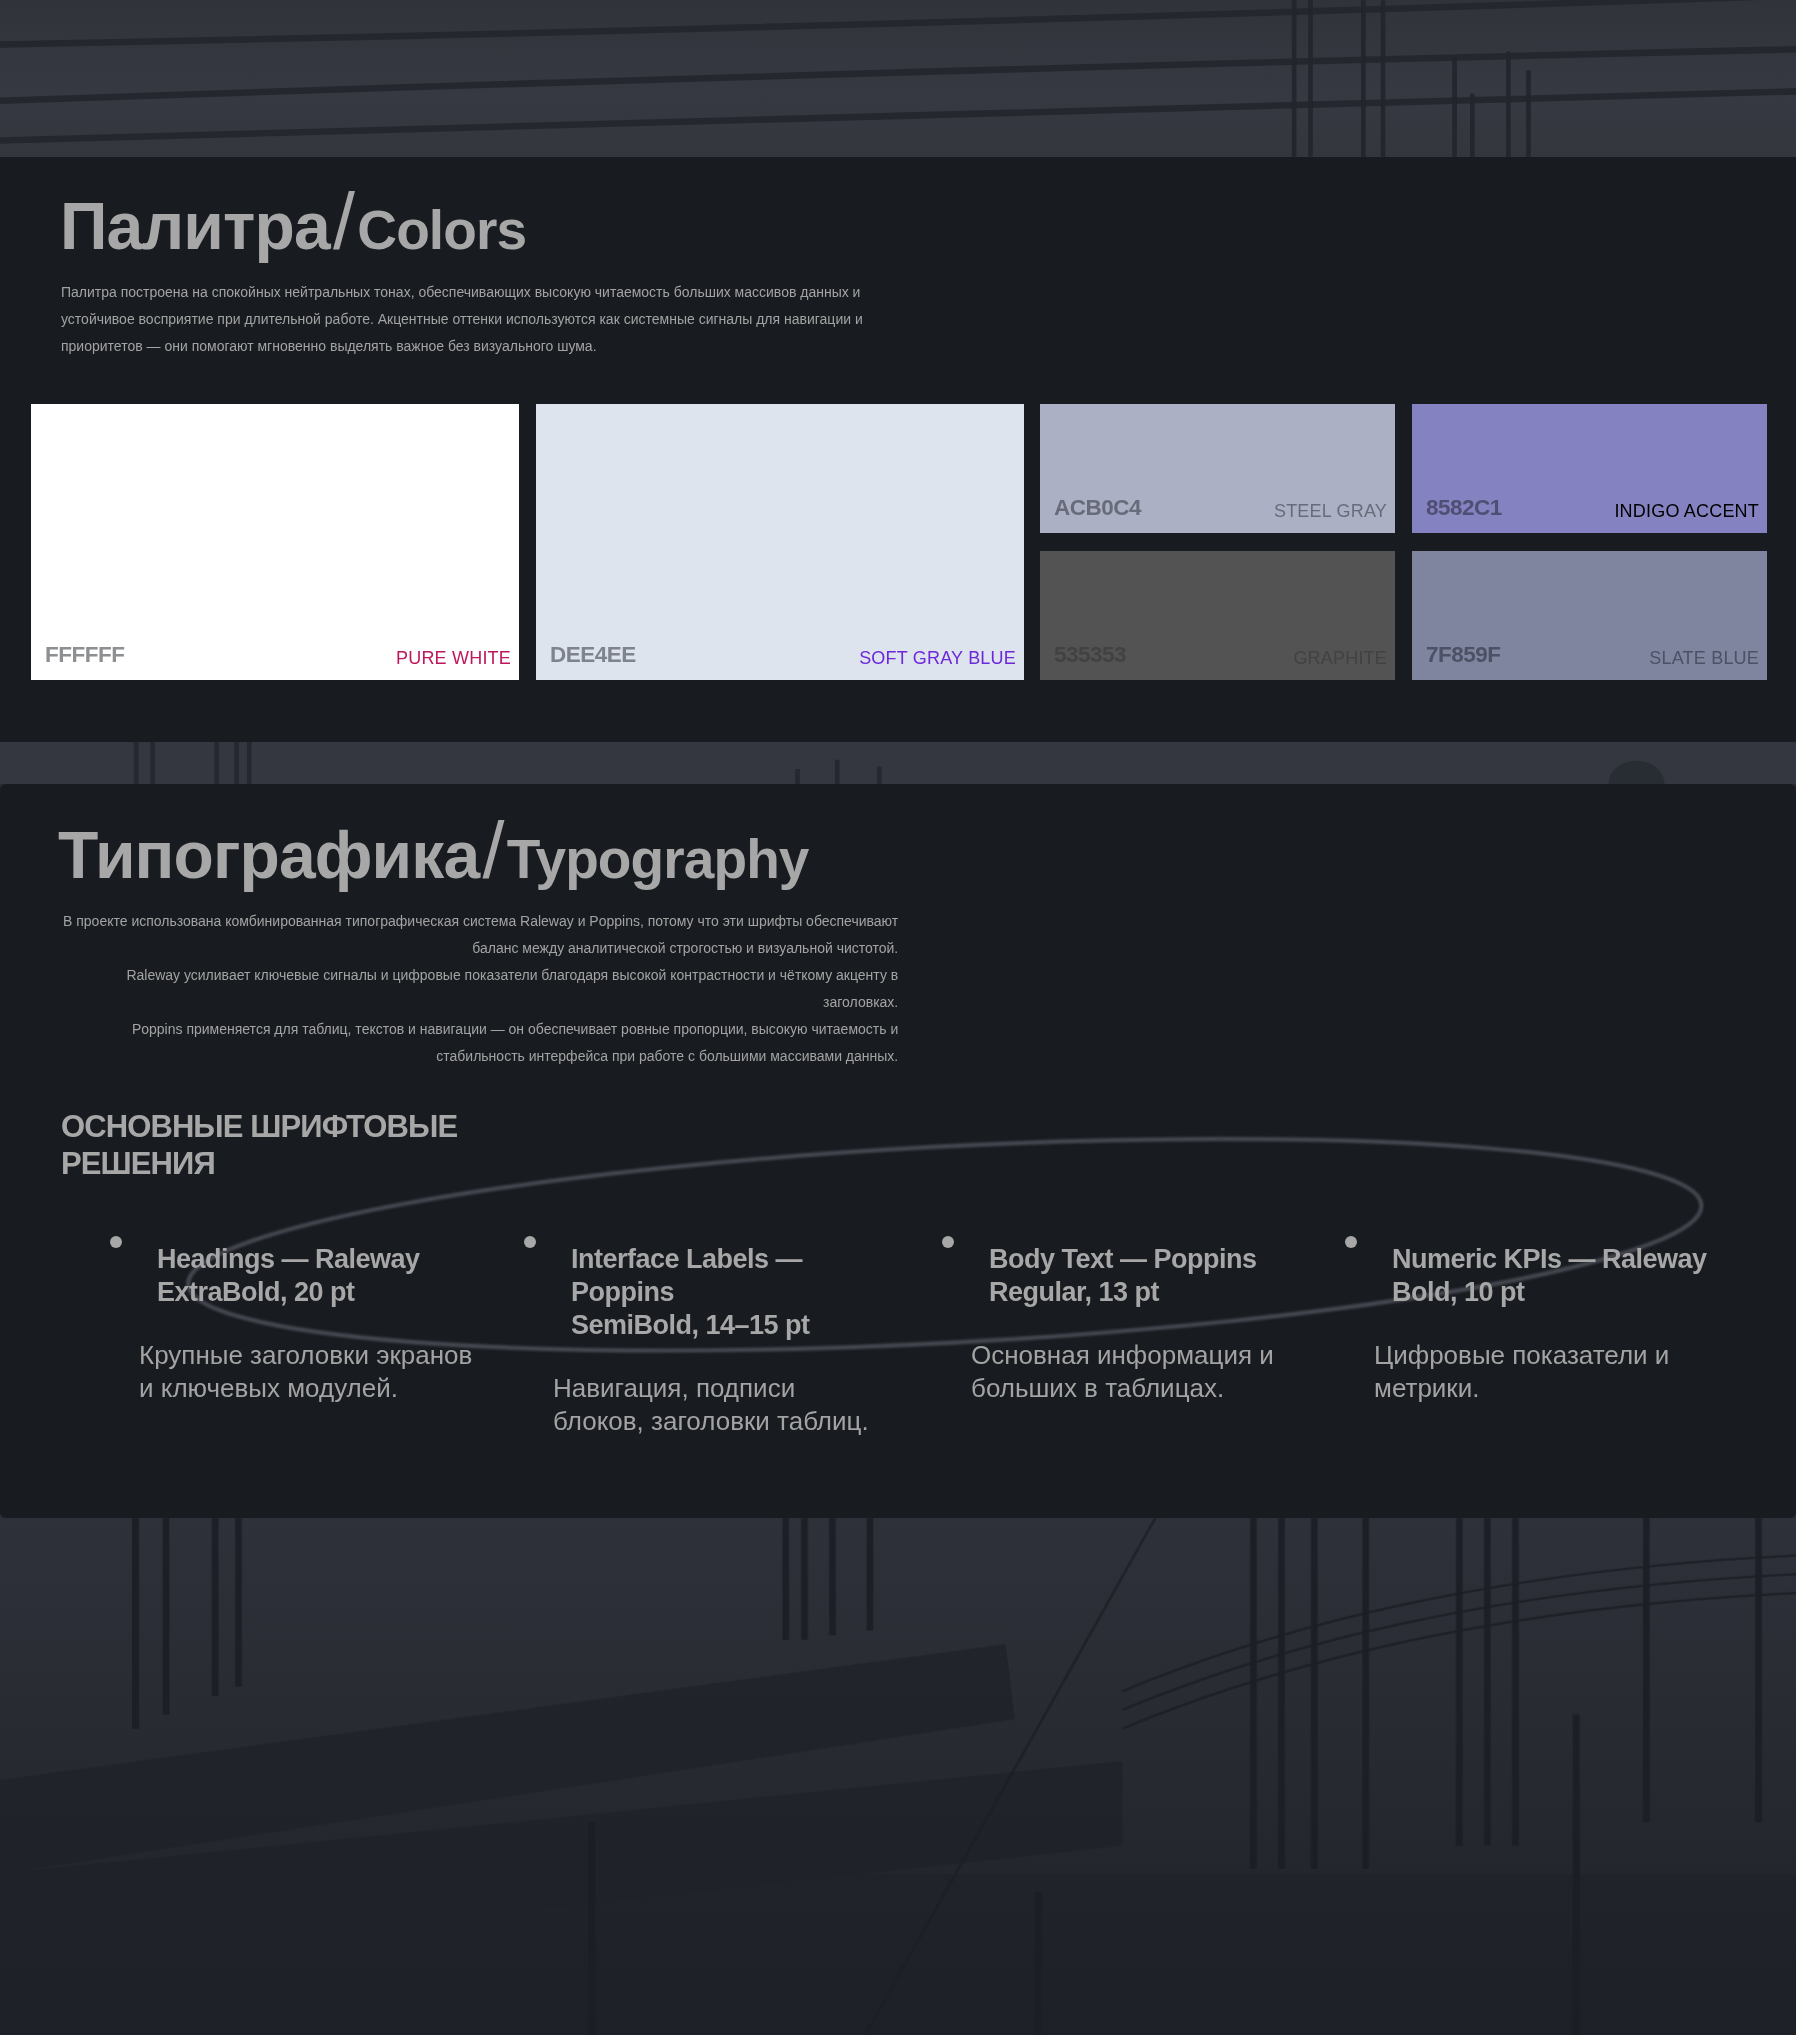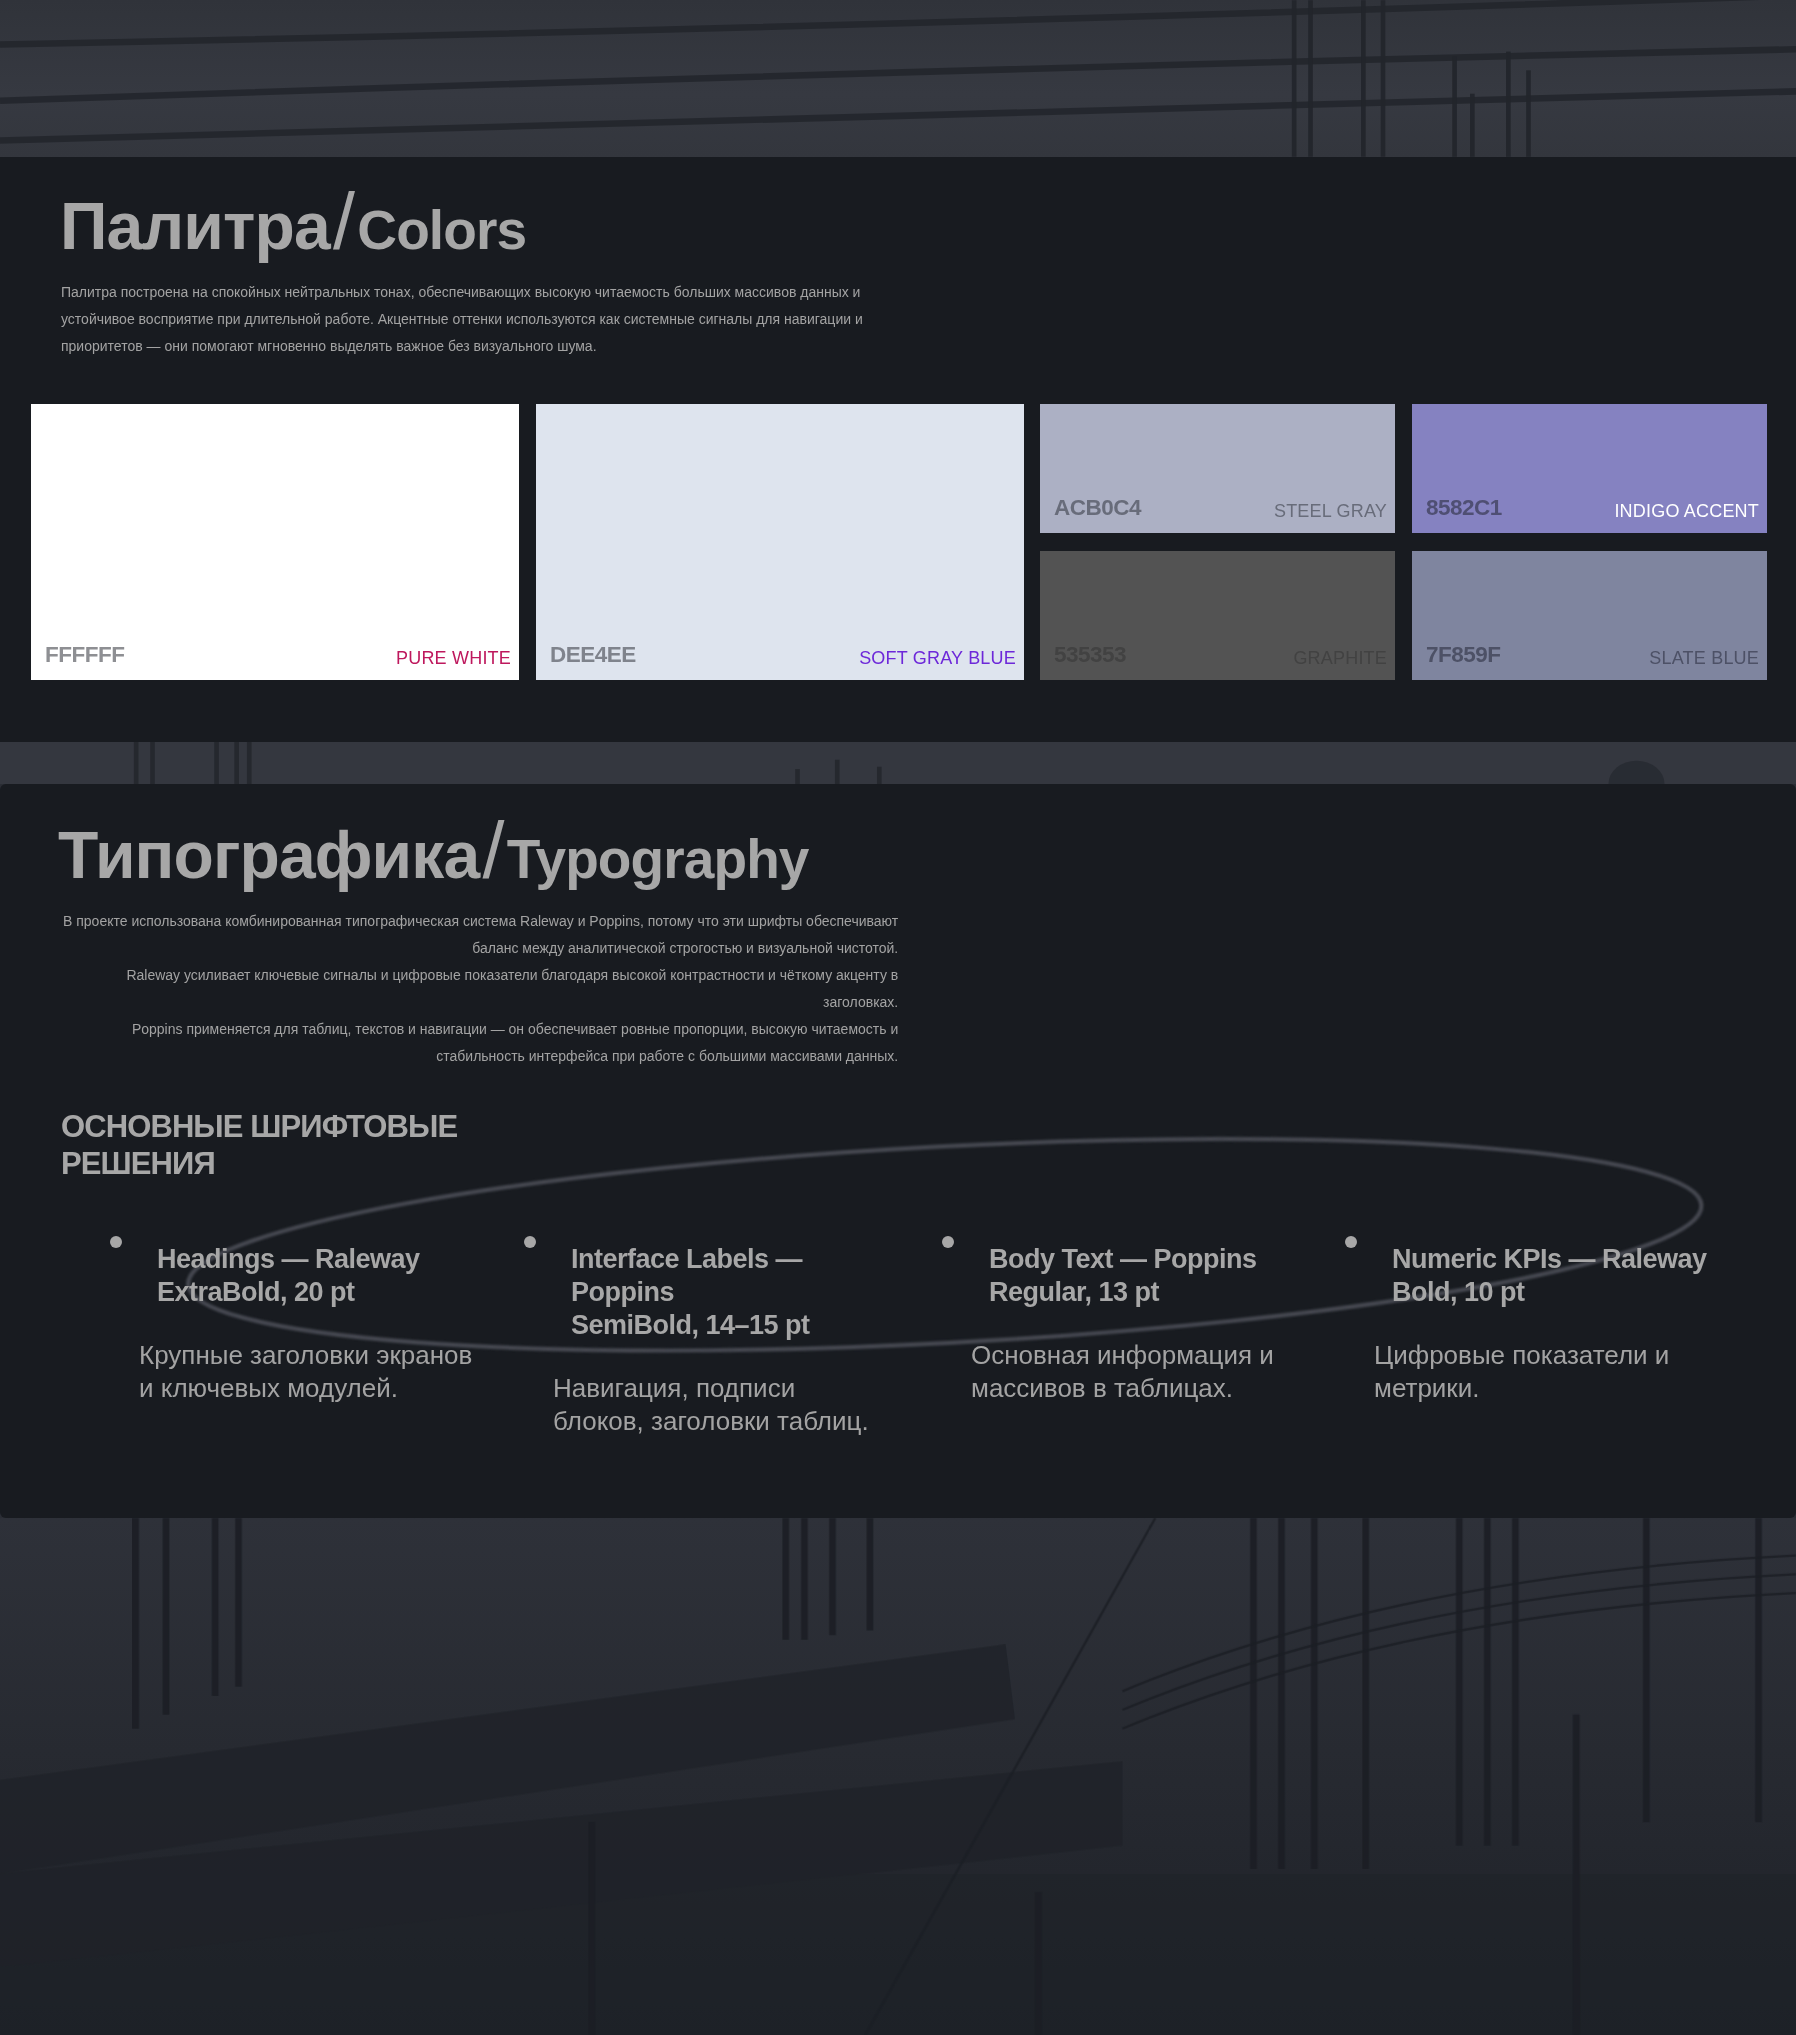--- a/index.html
+++ b/index.html
@@ -134,21 +134,21 @@
   <div class="swatch" style="left:536px; top:247px; width:488px; height:276px; background:#DEE4EE;">
     <span class="hex" style="color:#7f838c;">DEE4EE</span>
     <span class="name" style="color:#6d28d9;text-align:right;">SOFT GRAY BLUE</span>
   </div>
   <div class="swatch" style="left:1040px; top:247px; width:355px; height:129px; background:#ACB0C4;">
     <span class="hex" style="color:#686c7a;">ACB0C4</span>
     <span class="name" style="color:#686c7a;">STEEL GRAY</span>
   </div>
   <div class="swatch" style="left:1412px; top:247px; width:355px; height:129px; background:#8582C1;">
     <span class="hex" style="color:#4f4f73;">8582C1</span>
-    <span class="name" style="color:#ffffff;">INDIGO ACCENT</span>
+    <span class="name" style="color:#000000;">INDIGO ACCENT</span>
   </div>
   <div class="swatch" style="left:1040px; top:394px; width:355px; height:129px; background:#535353;">
     <span class="hex" style="color:#424242;">535353</span>
     <span class="name" style="color:#424242;">GRAPHITE</span>
   </div>
   <div class="swatch" style="left:1412px; top:394px; width:355px; height:129px; background:#7F859F;">
     <span class="hex" style="color:#4d5166;">7F859F</span>
     <span class="name" style="color:#4d5166;">SLATE BLUE</span>
   </div>
 </section>
@@ -208,21 +208,21 @@
   </div>
 
   <div class="feature" style="left:971px; top:441px;">
     <span class="dot"></span>
     <p class="ft-title">
       <span style="display:block;">Body Text — Poppins</span>
       <span style="display:block;">Regular, 13 pt</span>
     </p>
     <p class="ft-desc">
       <span style="display:block;">Основная информация и</span>
-      <span style="display:block;">массивов в таблицах.</span>
+      <span style="display:block;">больших в таблицах.</span>
     </p>
   </div>
 
   <div class="feature" style="left:1374px; top:441px;">
     <span class="dot"></span>
     <p class="ft-title">
       <span style="display:block;">Numeric KPIs — Raleway</span>
       <span style="display:block;">Bold, 10 pt</span>
     </p>
     <p class="ft-desc">

